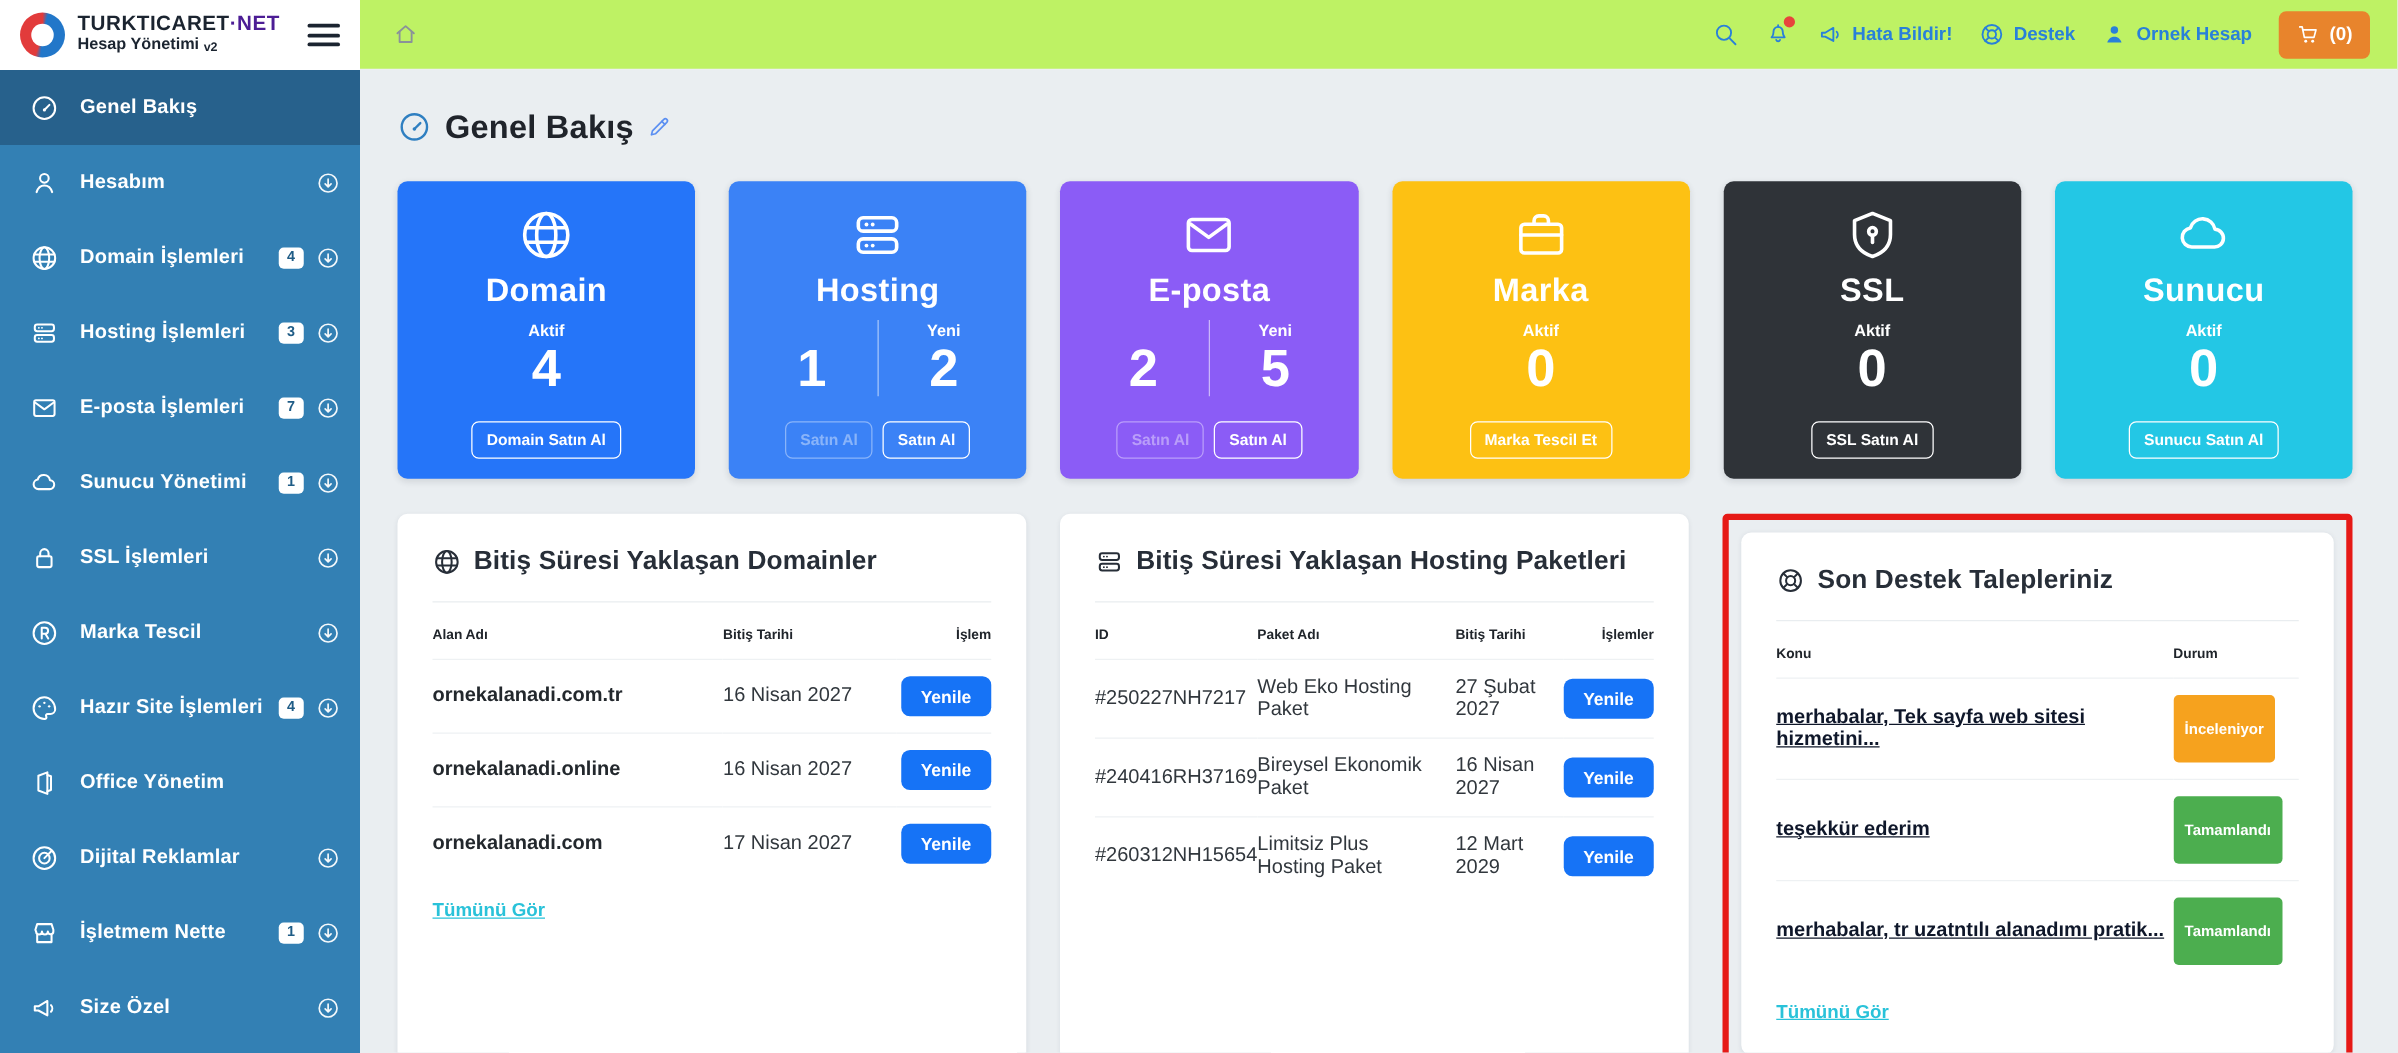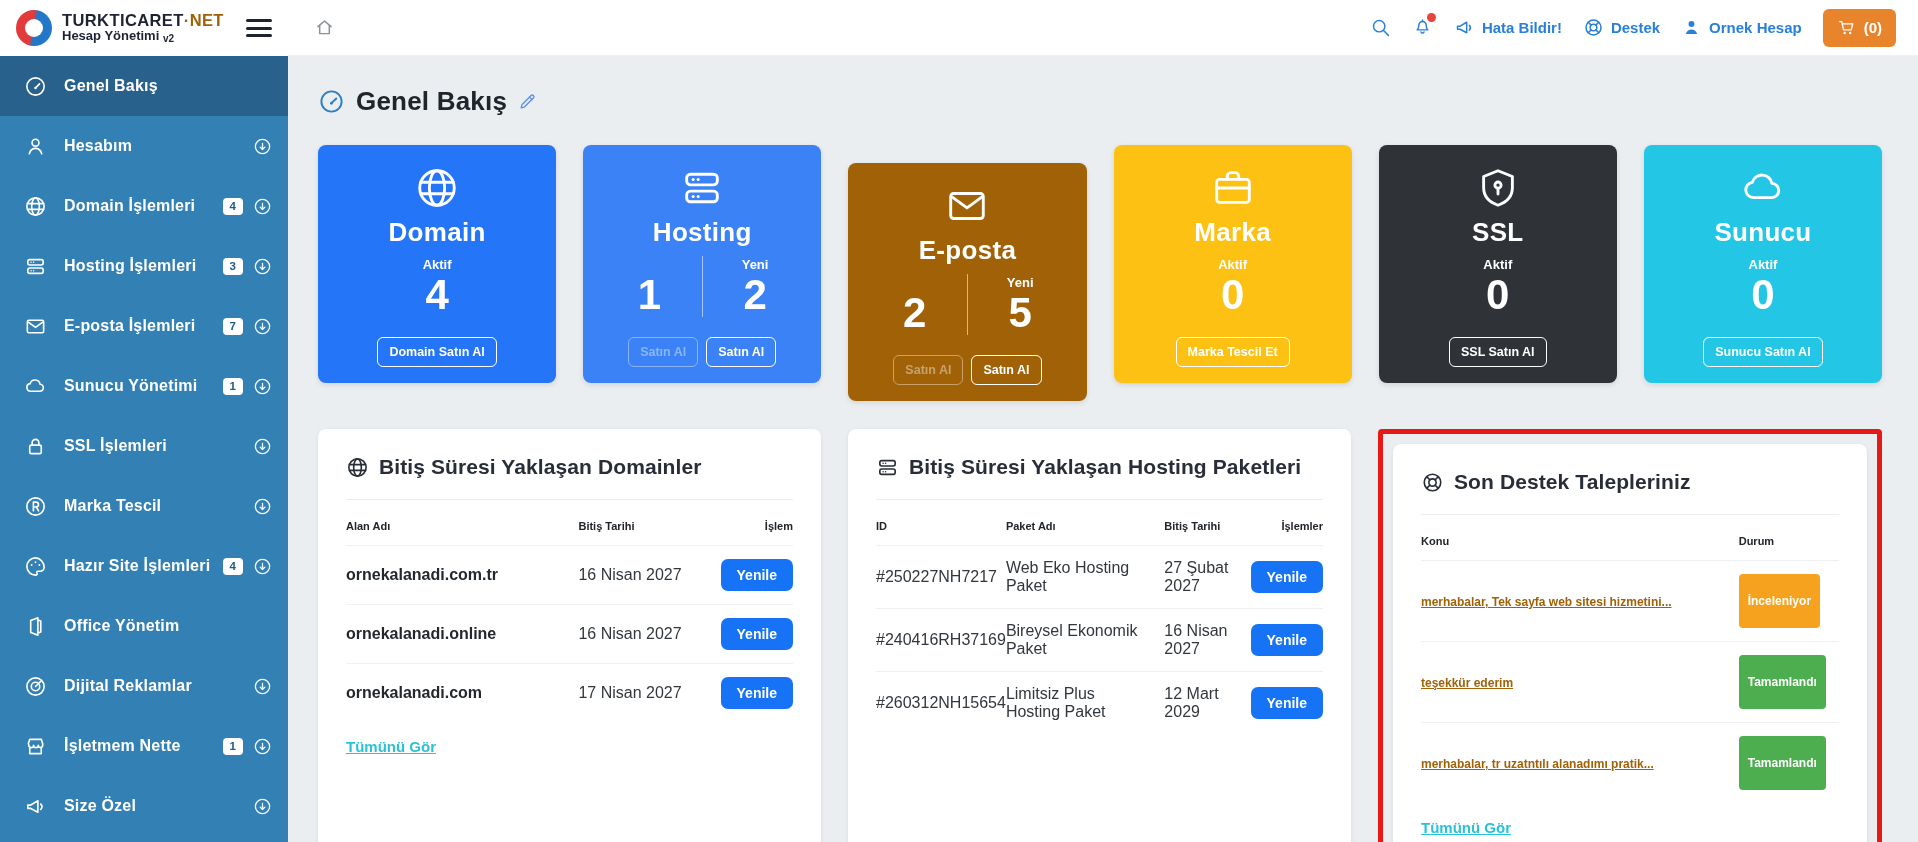--- a/index.html
+++ b/index.html
@@ -11,37 +11,37 @@
   .icon { display:inline-flex; flex:0 0 auto; }
   .icon svg { width:100%; height:100%; }
 
   
   .sidebar { position:fixed; left:0; top:0; width:288px; height:842px; background:#3380b4; z-index:5; }
   .sidebar-header { height:56px; background:#fff; display:flex; align-items:center; padding:0 16px; }
   .logo-mark { width:36px; height:36px; border-radius:50%; background:conic-gradient(from 200deg,#e23b3b 0 160deg,#2277c9 175deg 345deg,#e23b3b); position:relative; flex:0 0 auto; }
   .logo-mark::after { content:''; position:absolute; inset:9px; background:#fff; border-radius:50%; }
   .logo-text { margin-left:10px; line-height:1.05; }
   .logo-line1 { font-size:16.5px; font-weight:800; letter-spacing:.4px; color:#1b2430; }
-  .logo-line1 .tld { color:#a16207; }
+  .logo-line1 .tld { color:#4c1d95; }
   .logo-line2 { font-size:13px; font-weight:600; color:#1b2430; }
   .logo-line2 .ver { font-size:10px; vertical-align:-2px; }
   .burger { margin-left:auto; width:26px; cursor:pointer; }
   .burger span { display:block; height:3px; background:#1b2430; border-radius:2px; margin:4.5px 0; }
 
   .nav { padding-top:0; }
   .nav-item { height:60px; display:flex; align-items:center; padding:0 16px 0 24px; color:#fff; cursor:pointer; }
   .nav-item.active { background:#27618c; }
   .nav-icon { width:23px; height:23px; margin-right:17px; color:#fff; }
   .nav-label { font-size:16px; font-weight:600; letter-spacing:.2px; flex:1; white-space:nowrap; }
   .nav-badge { background:#fff; color:#1f5c86; font-size:11.5px; font-weight:800; border-radius:4px; padding:2.5px 7px; margin-right:10px; }
   .nav-expand { width:19px; height:19px; opacity:.95; }
 
   
   .main { margin-left:288px; }
-  .topbar { height:56px; background:#ffffff; display:flex; align-items:center; padding:0 22px 0 26px; border-bottom:1px solid #edf0f2; }
+  .topbar { height:56px; background:#bef264; display:flex; align-items:center; padding:0 22px 0 26px; border-bottom:1px solid #edf0f2; }
   .home-icon { width:21px; height:21px; color:#8a9299; cursor:pointer; }
   .topbar-right { margin-left:auto; display:flex; align-items:center; gap:21px; color:#2980d9; }
   .tb-icon { width:21px; height:21px; cursor:pointer; }
   .bell-wrap { position:relative; cursor:pointer; }
   .bell-dot { position:absolute; top:-2px; right:-3px; width:9px; height:9px; background:#e7443c; border-radius:50%; }
   .tb-link { display:flex; align-items:center; gap:7px; font-size:15px; font-weight:700; cursor:pointer; white-space:nowrap; }
   .cart-btn { display:flex; align-items:center; gap:8px; background:#e8842c; color:#fff; border:none; border-radius:6px; height:38px; padding:0 14px; font-size:15px; font-weight:800; cursor:pointer; font-family:inherit; }
   .cart-btn .icon { width:19px; height:19px; }
 
   .content { padding:26px 36px 0 30px; }
@@ -75,21 +75,21 @@
   .panel-head h2 { font-size:21px; font-weight:800; color:#272e38; letter-spacing:.1px; }
   .panel-divider { height:1px; background:#e9edf0; margin:20px 0 4px; }
   table { width:100%; border-collapse:collapse; }
   th { text-align:left; font-size:11px; font-weight:800; color:#20252b; padding:16px 0 13px; }
   td { font-size:16px; color:#31373d; padding:13px 0; border-top:1px solid #eef1f3; vertical-align:middle; }
   th.col-right, td.col-right { text-align:right; }
   td.cell-strong { font-weight:800; color:#23282d; }
   .renew-btn { background:#1673f6; color:#fff; border:none; border-radius:7px; padding:8px 16px; font-size:14px; font-weight:700; cursor:pointer; font-family:inherit; }
   .see-all-row { display:flex; justify-content:flex-start; margin-top:16px; }
   .see-all { color:#29c2d9; font-size:15px; font-weight:700; text-decoration:underline; cursor:pointer; }
-  .subject-link { color:#a16207; font-size:12px; font-weight:600; text-decoration:underline; cursor:pointer; }
+  .subject-link { color:#0f172a; font-size:16px; font-weight:600; text-decoration:underline; cursor:pointer; }
   .status-badge { display:inline-block; color:#fff; font-size:12px; font-weight:800; border-radius:4px; padding:20px 9px; }
 
   .highlight-wrap { flex:1; border:5px solid #e61916; border-radius:4px; padding:10px 10px 22px; }
   .highlight-wrap .panel { min-height:330px; height:100%; }
   .support-table th:last-child { width:24%; }
 </style>
 </head>
 <body>
 
 <aside class="sidebar">
@@ -434,21 +434,21 @@
               <div class="stat-label">Yeni</div>
               <div class="stat-value">2</div>
             </div>
         </div>
         <div class="card-actions">
           <button class="card-btn disabled">Satın Al</button>
           <button class="card-btn">Satın Al</button>
         </div>
       </div>
 
-      <div class="card" style="background: #a16207; margin-top: 18px;">
+      <div class="card" style="background: #8b5cf6;">
         <span class="icon card-icon">
             <svg viewBox="0 0 24 24">
               <rect x="3.5" y="5.5" width="17" height="13" rx="1.5"></rect>
               <path d="M4.5 7.5l7.5 5.5 7.5-5.5"></path>
             </svg>
           </span>
         <div class="card-title">E-posta</div>
         <div class="card-stats two">
           <div class="stat">
               <div class="stat-label"></div>

